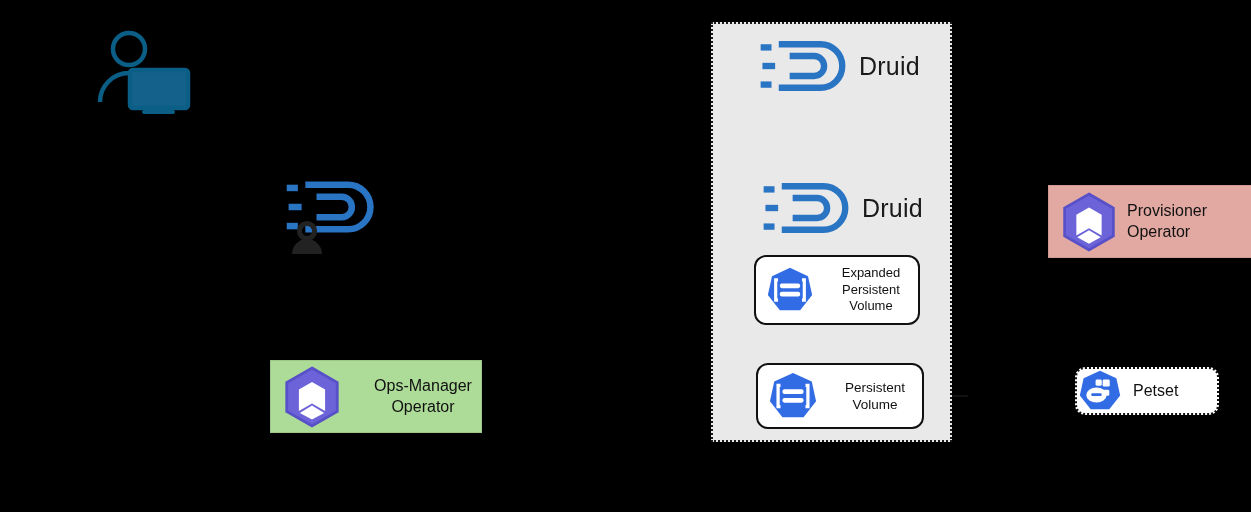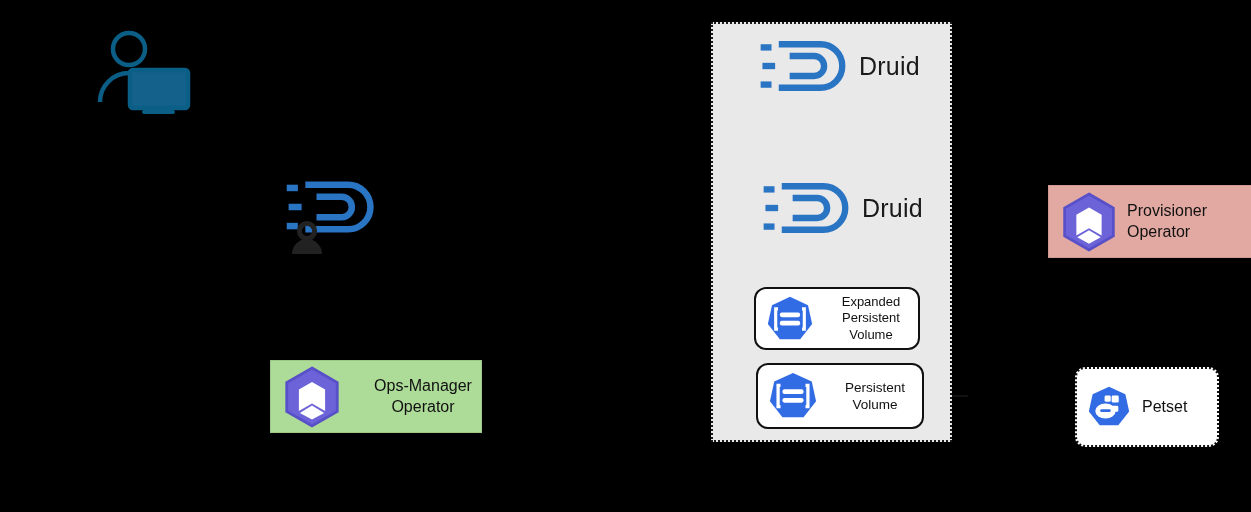--- a/index.html
+++ b/index.html
@@ -56,38 +56,37 @@
     left: 1048px; top: 185px;
     width: 212px; height: 73px;
     background: #E2A9A2;
     border: 1px solid #D09A93;
     padding-left: 12px;
   }
   #provisioner-operator .node-label { font-size: 16px; width: 150px; }
 
   #petset-box {
     left: 1075px; top: 367px;
-    width: 144px; height: 80px;
+    width: 144px; height: 48px;
     background: #FFFFFF;
     border: 2px dotted #111111;
     border-radius: 10px;
-    padding-left: 9px;
     align-items: center;
   }
   #petset-box .node-label { font-size: 16px; }
 
   .pv-box {
     background: #FFFFFF;
     border: 2px solid #111111;
     border-radius: 12px;
     padding-left: 10px;
   }
   #expanded-pv-box {
     left: 754px; top: 255px;
-    width: 166px; height: 63px; margin-top: 32px;
+    width: 166px; height: 70px;
   }
   #expanded-pv-box .node-label { font-size: 13px; text-align: center; width: 100px; }
 
   #persistent-volume-box {
     left: 756px; top: 363px;
     width: 168px; height: 66px;
   }
   #persistent-volume-box .node-label { font-size: 13.5px; text-align: center; width: 104px; }
 
   

